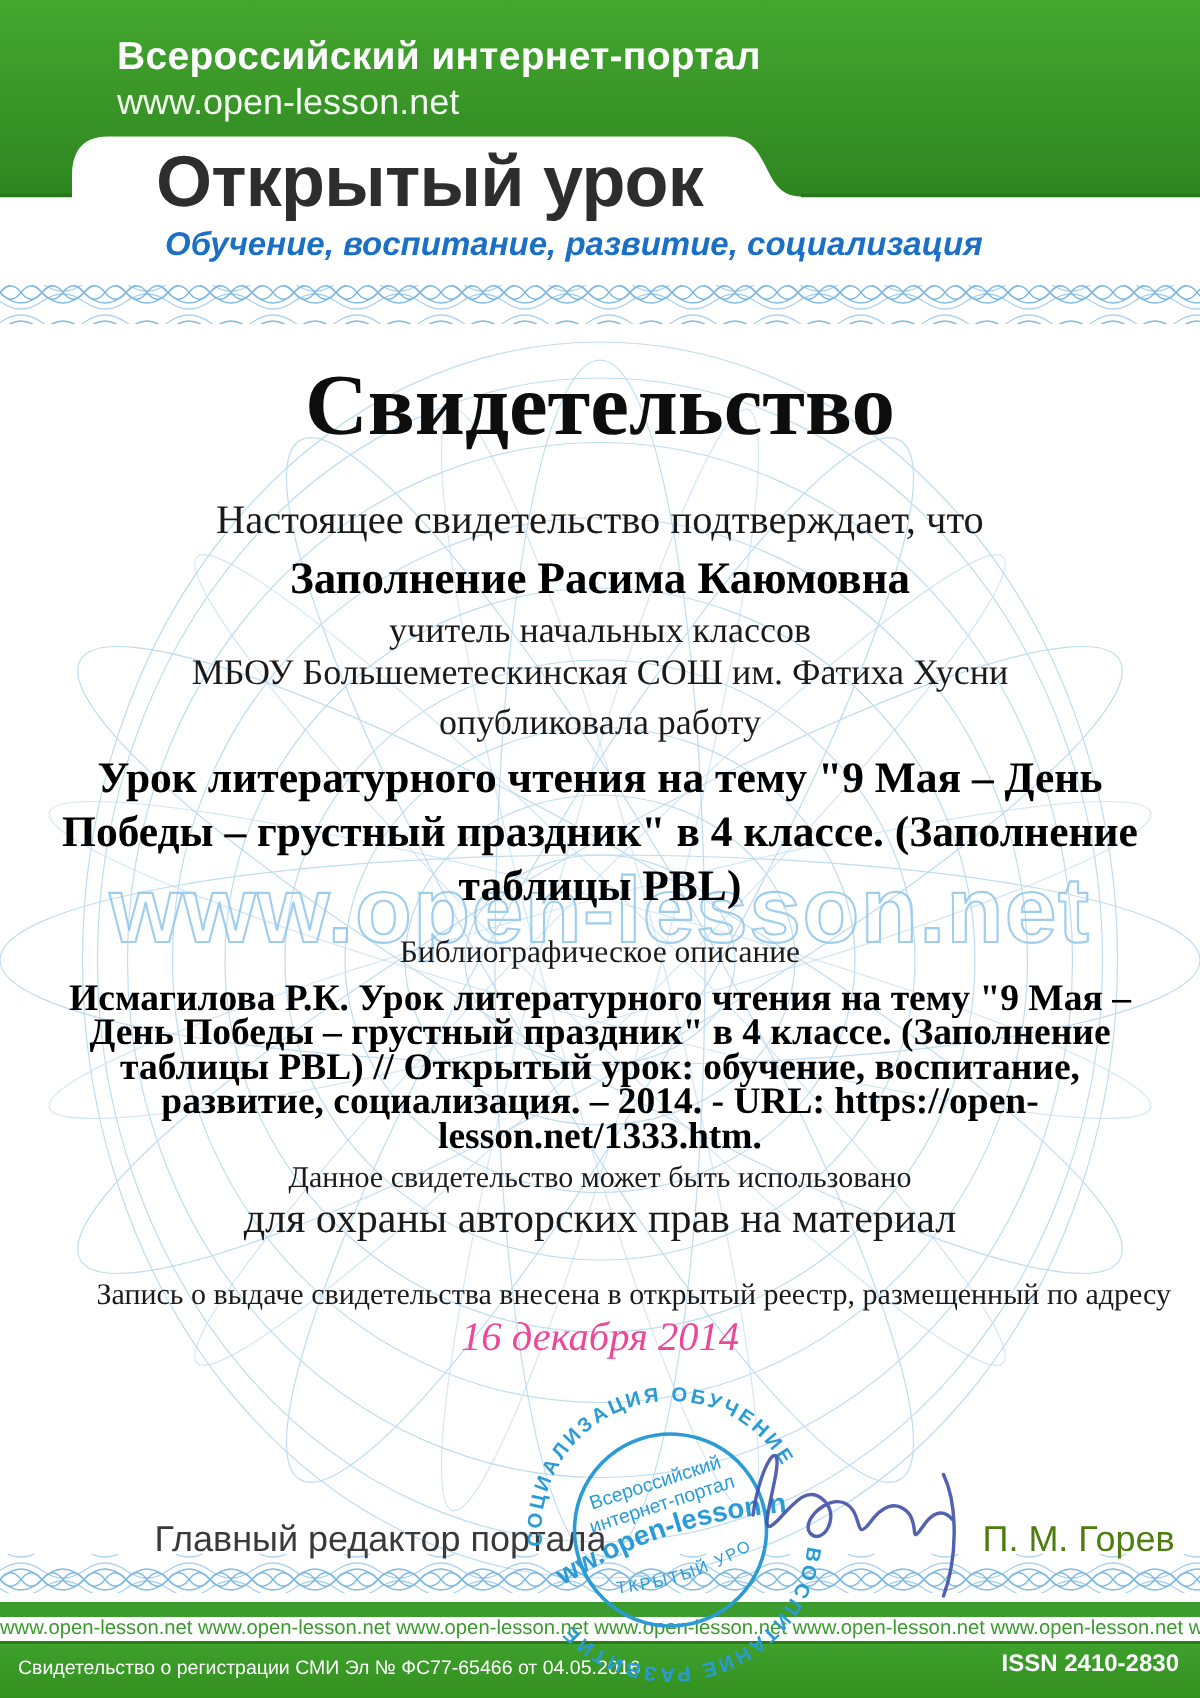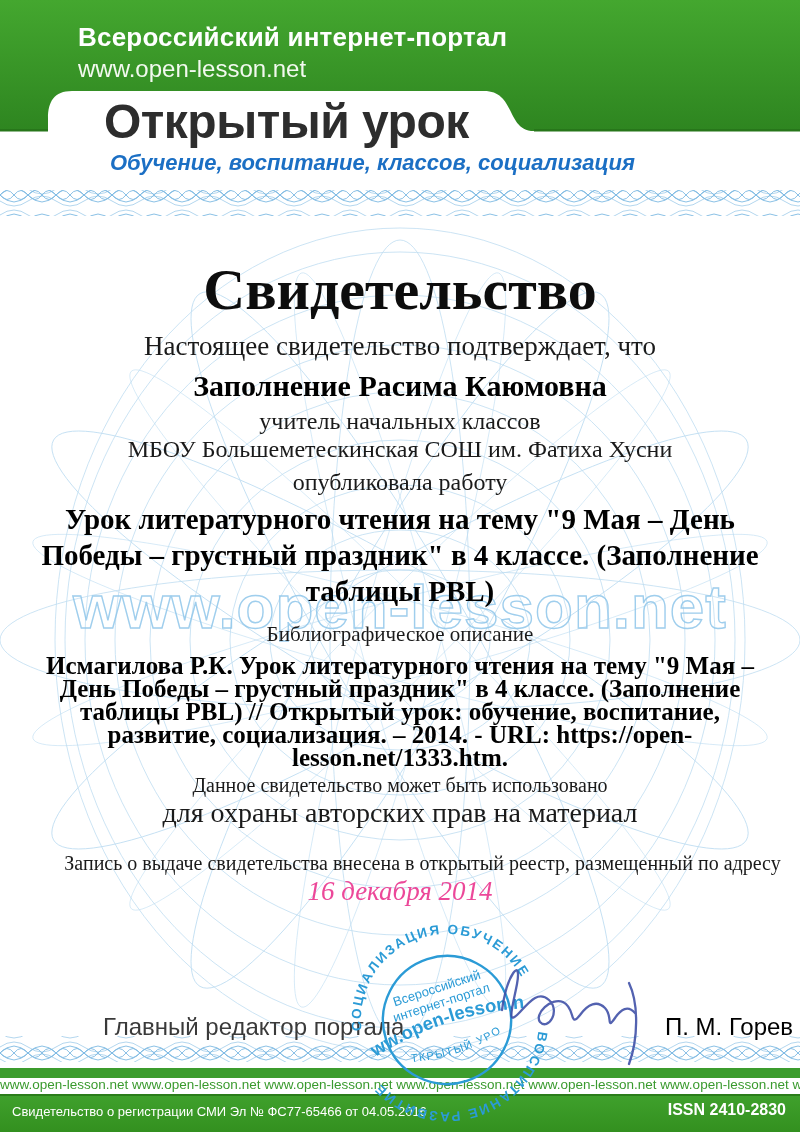--- a/index.html
+++ b/index.html
@@ -18,41 +18,41 @@
     font-weight:bold;font-size:26px;color:#ffffff;letter-spacing:.2px;}
   .portal-url{left:78px;top:55px;z-index:2;font-family:"Liberation Sans",sans-serif;
     font-size:24px;color:#f2f9ef;}
   .site-name{left:104px;top:94px;z-index:2;font-family:"Liberation Sans",sans-serif;
     font-weight:600;font-size:48px;color:#2d2d2d;letter-spacing:-.5px;}
   .site-tagline{left:110px;top:150px;z-index:2;font-family:"Liberation Sans",sans-serif;
     font-style:italic;font-weight:600;font-size:22px;color:#1b6fc4;}
 
   
   .tc{left:0;right:0;text-align:center;z-index:2;}
-  .cert-title{top:256px;font-weight:bold;font-size:58px;color:#0d0d0d;}
+  .cert-title{top:236px;font-weight:bold;font-size:58px;color:#0d0d0d;}
   .confirm-line{top:331px;font-size:27px;}
   .recipient-name{top:369px;font-size:30px;font-weight:bold;color:#000;}
   .recipient-role{top:408px;font-size:24px;}
   .recipient-school{top:436px;font-size:24px;}
   .action-line{top:469px;font-size:24px;}
   .work-title{top:501px;font-size:29px;font-weight:bold;line-height:36px;
     padding:0 16px;color:#000;}
   .bib-label{top:622px;font-size:21px;}
   .bib-text{top:654px;font-size:25px;font-weight:bold;line-height:23px;padding:0 30px;color:#000;}
   .usage-1{top:774px;font-size:20px;}
   .usage-2{top:797px;font-size:28px;}
   .registry-1{top:852px;font-size:20px;padding-left:45px;}
   .registry-2{top:843px;font-size:20px;}
   .issue-date{top:876px;font-size:27px;font-style:italic;color:#ec4899;}
 
   
   .editor-label{left:103px;top:1013px;z-index:2;font-family:"Liberation Sans",sans-serif;
     font-size:24px;color:#3a3a3a;}
   .editor-name{left:655px;top:1013px;z-index:2;font-family:"Liberation Sans",sans-serif;
-    font-size:24px;color:#000000;margin-left:10px;}
+    font-size:24px;color:#4d7c0f;}
 
   
   .bar-thin{left:0;top:1068px;width:800px;height:10px;background:#3c9c2d;z-index:4;}
   .url-strip{left:0;top:1076px;width:800px;height:18px;z-index:4;
     font-family:"Liberation Sans",sans-serif;font-size:13.5px;line-height:18px;
     color:#3a9a2e;white-space:nowrap;overflow:hidden;text-align:center;}
   .bar-bottom{left:0;top:1094px;width:800px;height:38px;z-index:4;
     background:linear-gradient(#3fa02c,#33901f);border-top:2px solid #2b7d1a;box-sizing:border-box;}
   .reg-text{left:12px;top:1104px;z-index:5;font-family:"Liberation Sans",sans-serif;
     font-size:13px;color:#ffffff;}
@@ -116,21 +116,21 @@
       </linearGradient>
     </defs>
     <path d="M0,0 H800 V131 H534 C506,131 516,91 484,91 H72 C54,91 48,102 48,118 V131 H0 Z" fill="url(#gGreen)"></path>
     <rect x="534" y="129" width="266" height="2.5" fill="#27761a"></rect>
     <rect x="0" y="129" width="48" height="2.5" fill="#27761a"></rect>
   </svg>
 
   <div class="abs portal-title">Всероссийский интернет-портал</div>
   <div class="abs portal-url">www.open-lesson.net</div>
   <div class="abs site-name">Открытый урок</div>
-  <div class="abs site-tagline">Обучение, воспитание, классов, социализация</div>
+  <div class="abs site-tagline">Обучение, воспитание, развитие, социализация</div>
 
   <div class="abs tc cert-title">Свидетельство</div>
   <div class="abs tc confirm-line">Настоящее свидетельство подтверждает, что</div>
   <div class="abs tc recipient-name">Заполнение Расима Каюмовна</div>
   <div class="abs tc recipient-role">учитель начальных классов</div>
   <div class="abs tc recipient-school">МБОУ Большеметескинская СОШ им. Фатиха Хусни</div>
   <div class="abs tc action-line">опубликовала работу</div>
   <div class="abs tc work-title">Урок литературного чтения на тему "9 Мая – День Победы – грустный праздник" в 4 классе. (Заполнение таблицы PBL)</div>
   <div class="abs tc bib-label">Библиографическое описание</div>
   <div class="abs tc bib-text">Исмагилова Р.К. Урок литературного чтения на тему "9 Мая – День Победы – грустный праздник" в 4 классе. (Заполнение таблицы PBL) // Открытый урок: обучение, воспитание, развитие, социализация. – 2014. - URL: https://open-lesson.net/1333.htm.</div>

